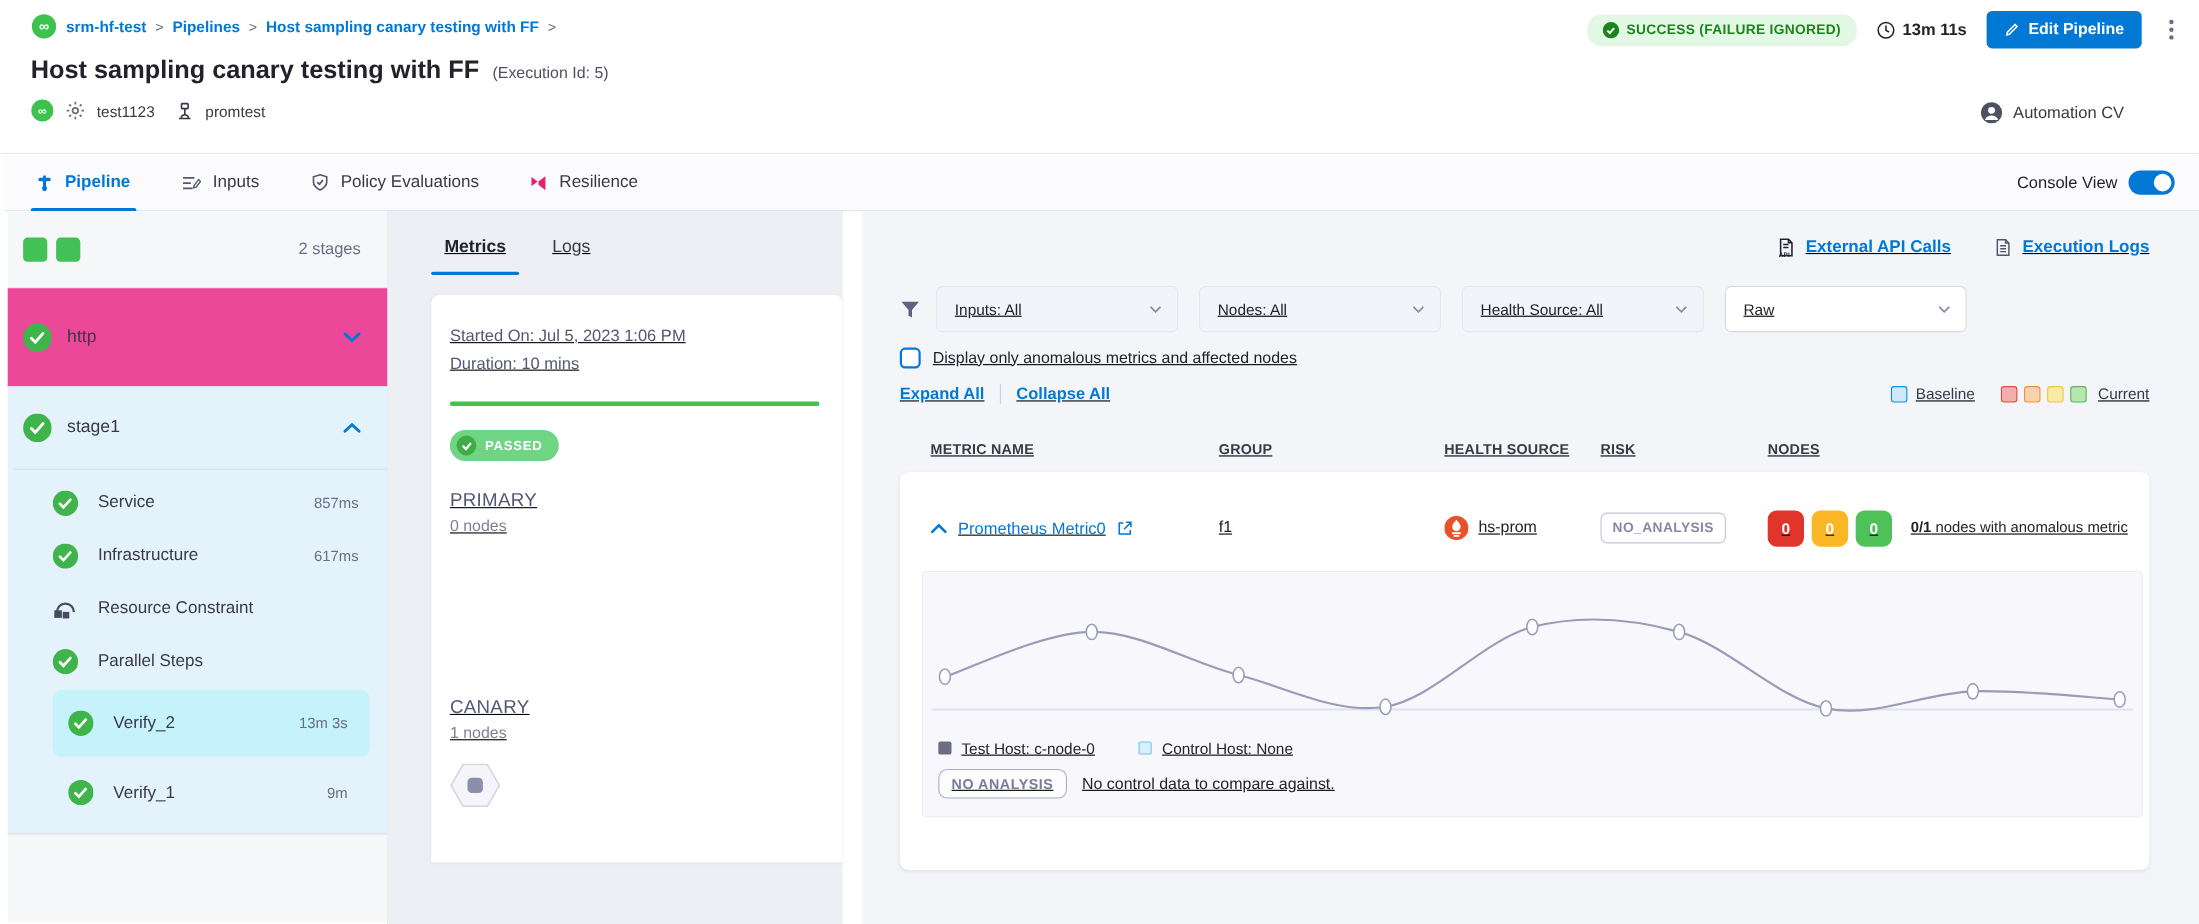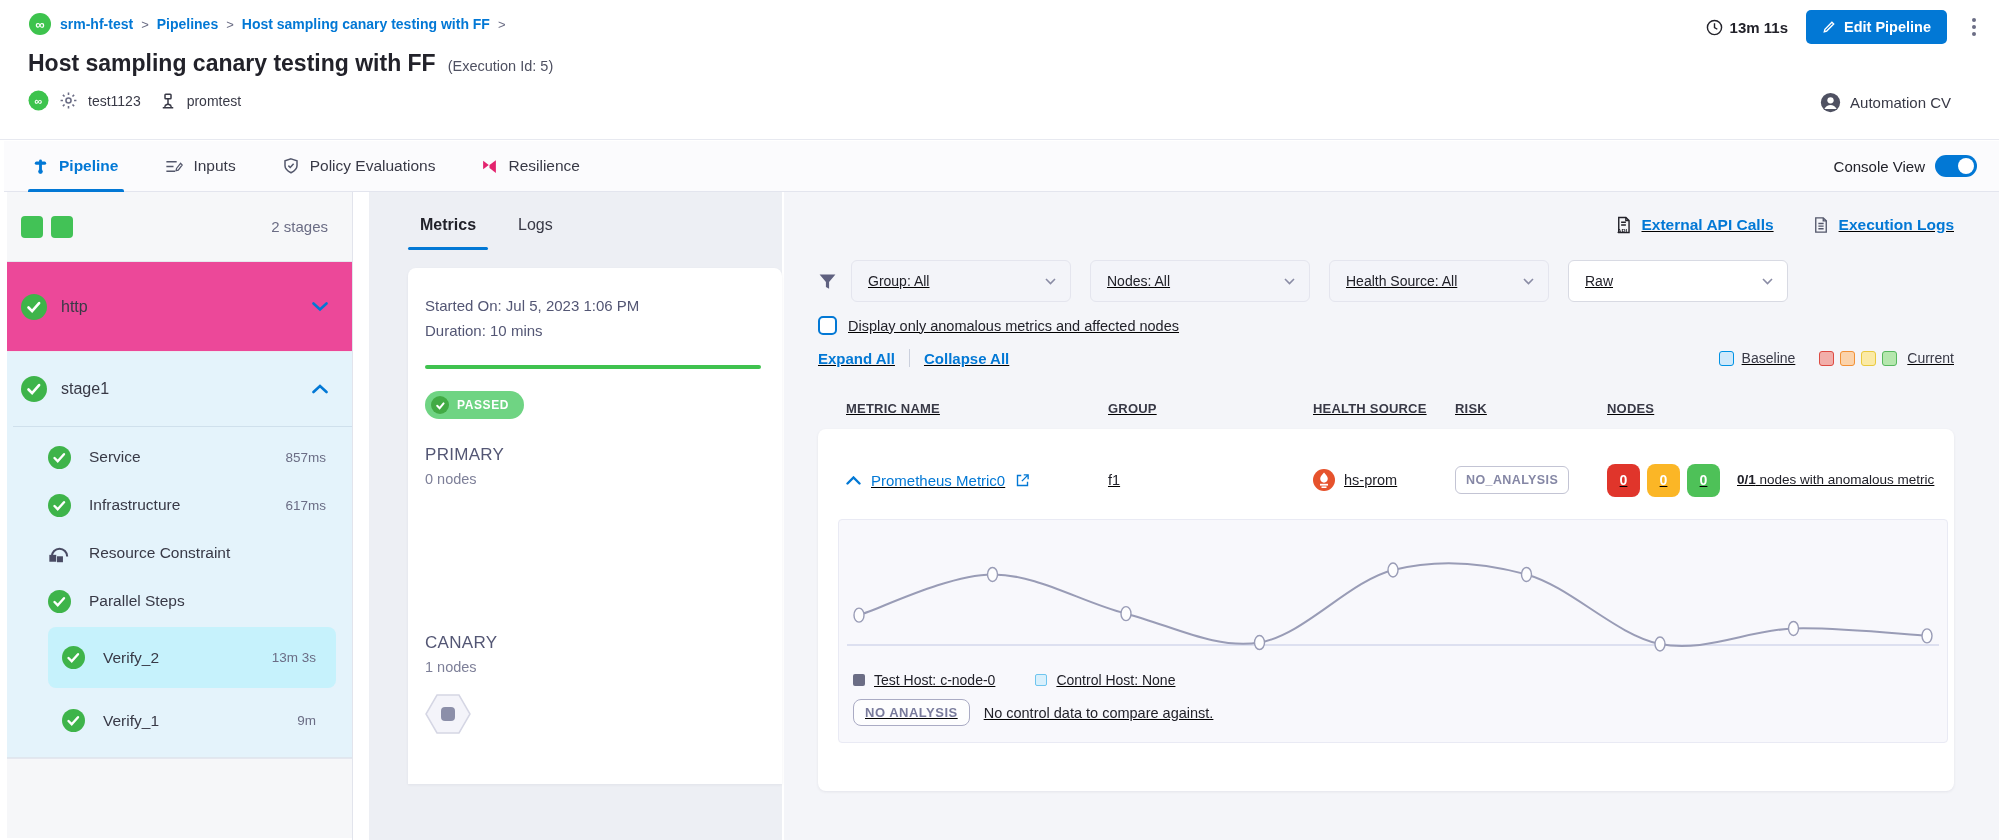--- a/index.html
+++ b/index.html
@@ -15,21 +15,21 @@
   .page-title { font-size:23px; font-weight:bold; color:#22222a; }
   .exec-id { font-size:14.5px; color:#4f5162; }
   .meta-row { display:flex; align-items:center; gap:10px; padding:13px 0 0 28px; }
   .meta-label { font-size:14px; color:#383946; }
   .hdr-right { position:absolute; right:16px; top:10px; display:flex; align-items:center; gap:18px; }
   .status-badge { display:flex; align-items:center; gap:7px; background:#e3f8e4; color:#1b841d; font-size:12.5px; font-weight:bold; letter-spacing:.3px; padding:7px 14px; border-radius:13px; }
   .dur-wrap { display:flex; align-items:center; gap:7px; font-size:15px; font-weight:600; color:#22222a; }
   .edit-btn { display:flex; align-items:center; gap:8px; background:#0278d5; color:#fff; font-size:14.5px; font-weight:bold; border:none; padding:9px 16px; border-radius:5px; cursor:pointer; }
   .kebab { width:18px; display:flex; flex-direction:column; align-items:center; gap:3px; cursor:pointer; padding:4px; }
   .kebab i { width:4px; height:4px; border-radius:50%; background:#6b6d85; }
-  .user-wrap { position:absolute; right:48px; top:92px; display:flex; align-items:center; gap:9px; font-size:15px; color:#383946; }
+  .user-wrap { position:absolute; right:68px; top:92px; display:flex; align-items:center; gap:9px; font-size:15px; color:#383946; }
 
   
   .tabbar { position:absolute; left:4px; top:141px; width:1999px; height:51px; background:#fbfbfd; border-bottom:1px solid #e3e5ee; display:flex; align-items:center; padding-left:28px; gap:46px; }
   .mtab { position:relative; height:51px; display:flex; align-items:center; gap:10px; font-size:15.5px; color:#383946; cursor:pointer; }
   .mtab.active { color:#0278d5; font-weight:bold; }
   .mtab.active .underline { position:absolute; left:-4px; right:-6px; bottom:0; height:3px; background:#0278d5; border-radius:2px 2px 0 0; }
   .console-wrap { position:absolute; right:26px; display:flex; align-items:center; gap:10px; font-size:15px; color:#22222a; }
   .toggle { width:42px; height:22px; background:#0278d5; border-radius:11px; position:relative; cursor:pointer; }
   .toggle .knob { position:absolute; right:3px; top:3px; width:16px; height:16px; background:#fff; border-radius:50%; }
 
@@ -47,21 +47,21 @@
   .stage-chev { margin-left:auto; }
   .stage-div { height:1px; background:#cfe0ec; margin:0 0 6px 6px; }
   .step { display:flex; align-items:center; height:48px; padding:0 26px 0 41px; cursor:pointer; }
   .step-label { font-size:15.5px; color:#383946; margin-left:18px; }
   .step-dur { margin-left:auto; font-size:13.5px; color:#6b6d85; }
   .verify { height:61px; margin:2px 16px 2px 41px; padding:0 20px 0 14px; border-radius:8px; }
   .verify.selected { background:#c6f2fc; }
   .sb-rest { height:80px; background:#f6f7f9; border-top:1px solid #e5e7ef; margin-left:7px; }
 
   
-  .execcol { position:absolute; left:369px; top:192px; width:413px; height:648px; background:#edeff4; }
+  .execcol { position:absolute; left:353px; top:192px; width:413px; height:648px; background:#edeff4;text-decoration:underline; }
   .etabs { display:flex; align-items:flex-end; padding-left:39px; height:58px; }
   .etab { position:relative; padding:0 12px 16px 12px; font-size:16px; color:#383946; cursor:pointer; }
   .etab.active { font-weight:bold; color:#22222a; }
   .etab.active .eunderline { position:absolute; left:0; right:0; bottom:0; height:3px; background:#0278d5; border-radius:2px; }
   .etab + .etab { margin-left:18px; }
   .ecard { margin:18px 0 0 39px; width:374px; height:516px; background:#fff; border-radius:8px 8px 0 0; box-shadow:0 1px 3px rgba(40,41,61,.06); padding:29px 21px 0 17px; }
   .ecard .line1 { font-size:15px; color:#535674; }
   .ecard .line2 { font-size:15px; color:#535674; margin-top:8px; }
   .progress { margin-top:26px; height:4px; border-radius:2px; background:#3fc24f; }
   .passed-badge { display:inline-flex; align-items:center; gap:8px; margin-top:22px; background:#6fd483; border-radius:15px; padding:5px 15px 5px 6px; color:#fff; font-size:12px; font-weight:bold; letter-spacing:.6px; }
@@ -162,20 +162,27 @@
       <span class="meta-label">test1123</span>
       <span class="icon" style="margin-left:8px;">
         <svg width="18" height="18" viewBox="0 0 24 24" fill="none" stroke="#383946" stroke-width="2">
             <rect x="8" y="3" width="8" height="6" rx="1"></rect>
             <path d="M12 9v7M5 21h14M8 21v-3M16 21v-3M12 16l-4 2M12 16l4 2"></path>
           </svg>
       </span>
       <span class="meta-label">promtest</span>
     </div>
     <div class="hdr-right">
+      <span class="status-badge">
+        <svg width="15" height="15">
+            <circle cx="7.5" cy="7.5" r="7.5" fill="#1b841d"></circle>
+            <path d="M4.2 7.8l2.2 2.2 4-4.5" stroke="#fff" stroke-width="1.8" fill="none"></path>
+          </svg>
+        <span>SUCCESS (FAILURE IGNORED)</span>
+      </span>
       <span class="dur-wrap">
         <svg width="17" height="17" viewBox="0 0 24 24" fill="none" stroke="#22222a" stroke-width="2">
             <circle cx="12" cy="12" r="10"></circle>
             <path d="M12 6v6l4 2.5"></path>
           </svg>
         <span>13m 11s</span>
       </span>
       <button class="edit-btn">
         <svg width="14" height="14" viewBox="0 0 24 24" fill="none" stroke="#fff" stroke-width="2.4">
             <path d="M4 20l1-4L17 4l3 3L8 19l-4 1z"></path>
@@ -384,21 +391,21 @@
       </span>
     </div>
 
     <div class="filter-row">
       <span class="icon funnel-wrap">
         <svg width="19" height="19" viewBox="0 0 24 24" fill="#5f6180">
             <path d="M2 3h20l-8 9.5V21l-4-2v-6.5z"></path>
           </svg>
       </span>
       <div class="dropdown">
-        <span>Group: All</span>
+        <span>Inputs: All</span>
         <svg width="11" height="7">
             <path d="M1 1l4.5 4.5L10 1" stroke="#8a8ca5" stroke-width="1.6" fill="none"></path>
           </svg>
       </div>
       <div class="dropdown">
         <span>Nodes: All</span>
         <svg width="11" height="7">
             <path d="M1 1l4.5 4.5L10 1" stroke="#8a8ca5" stroke-width="1.6" fill="none"></path>
           </svg>
       </div>

